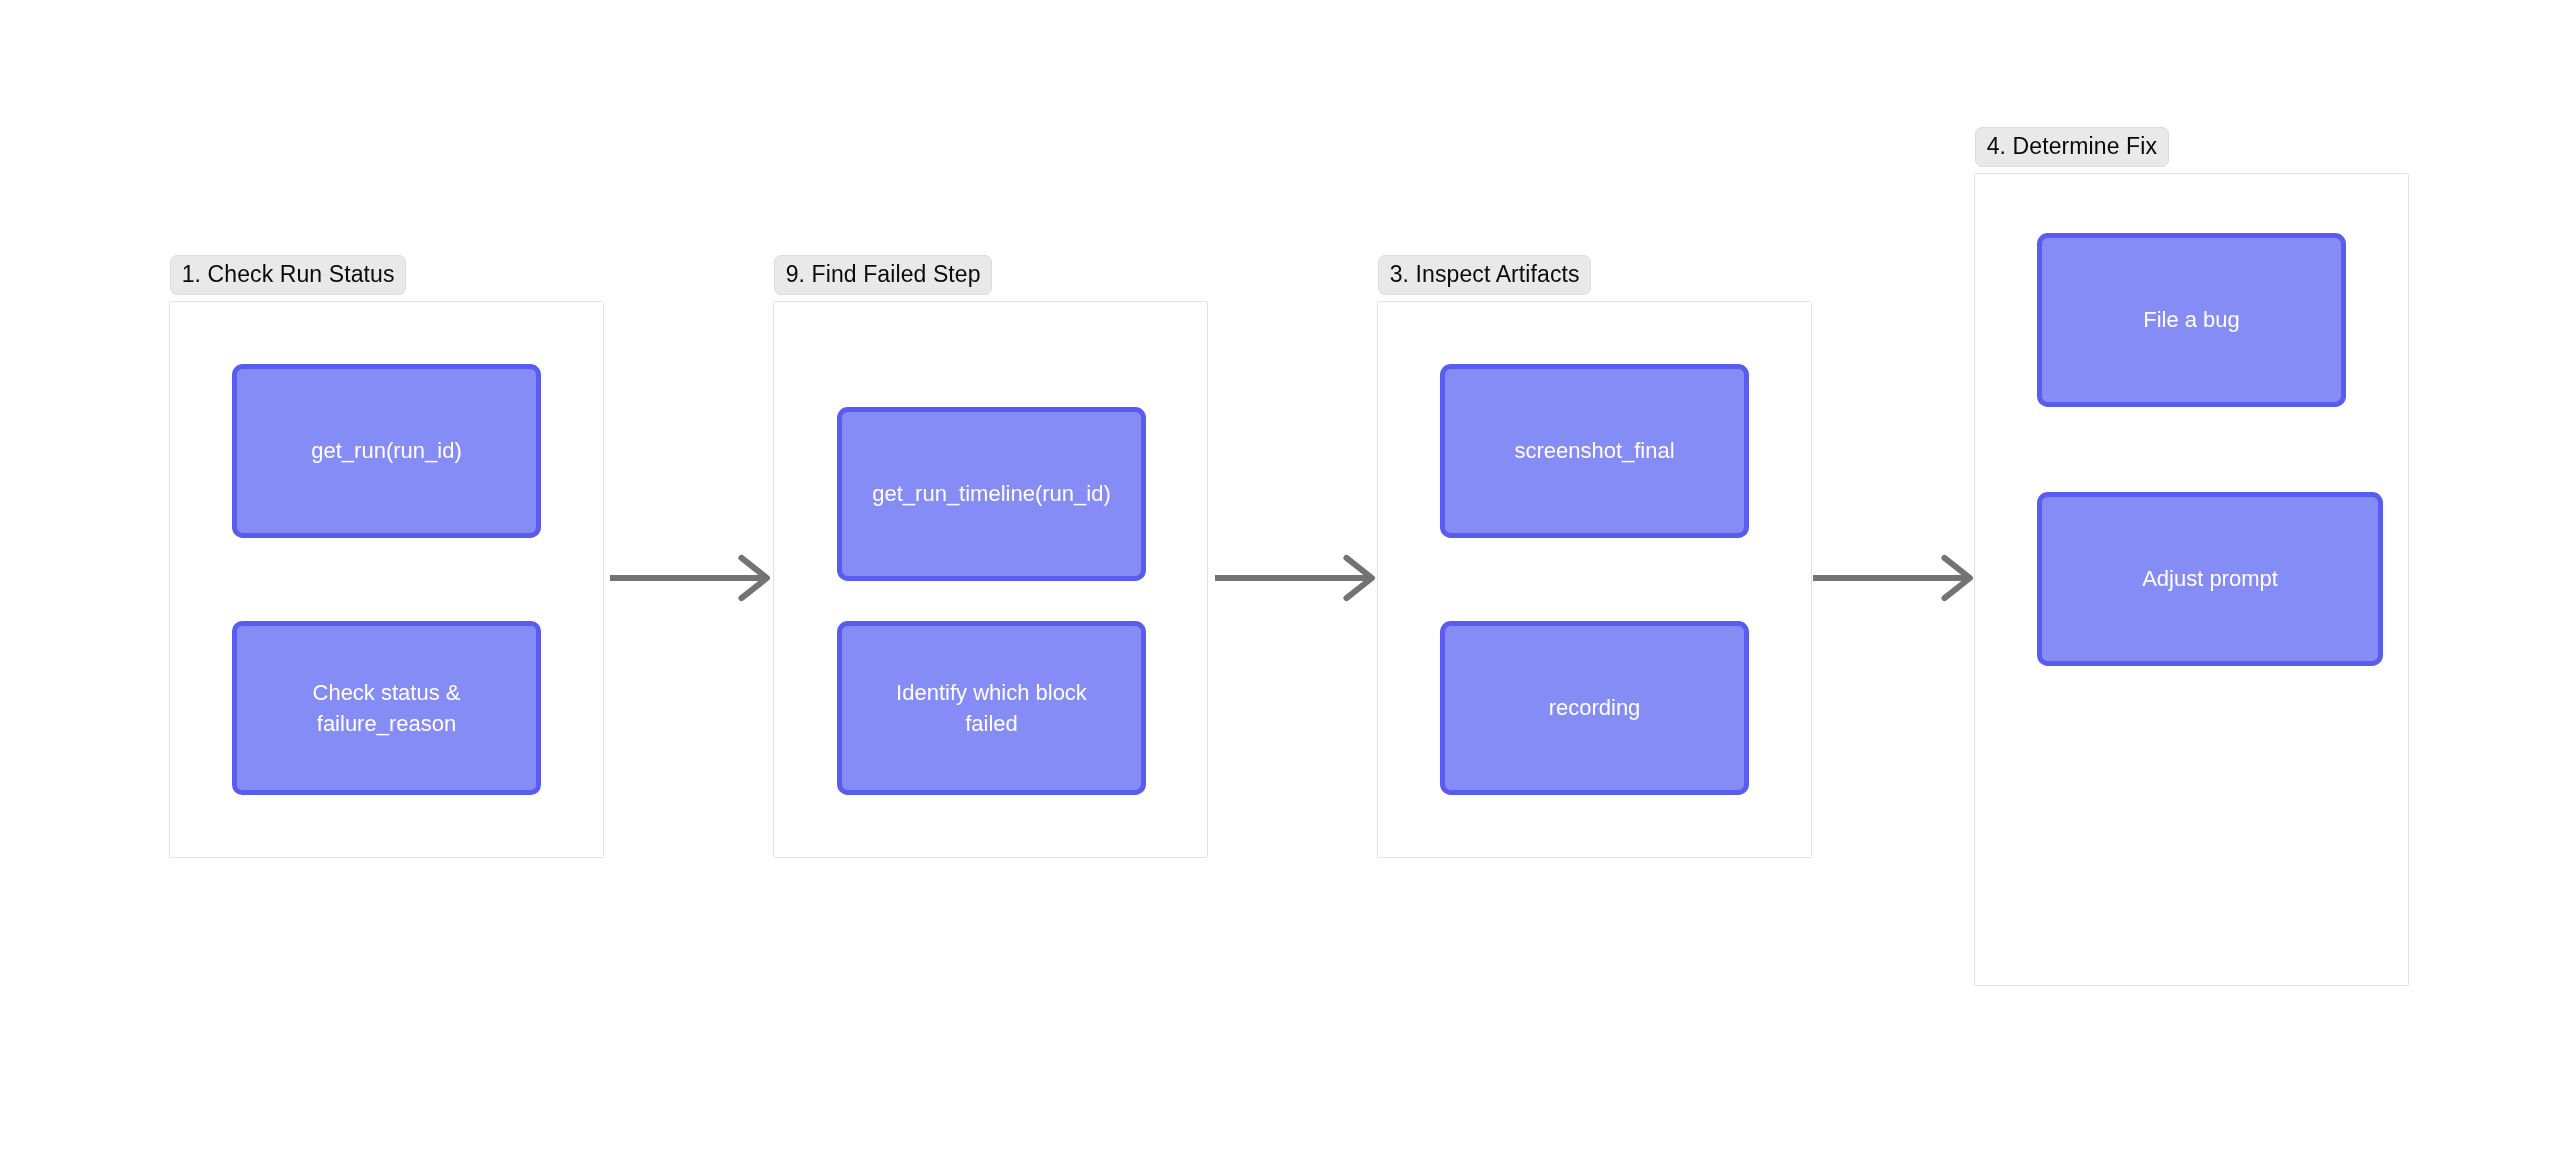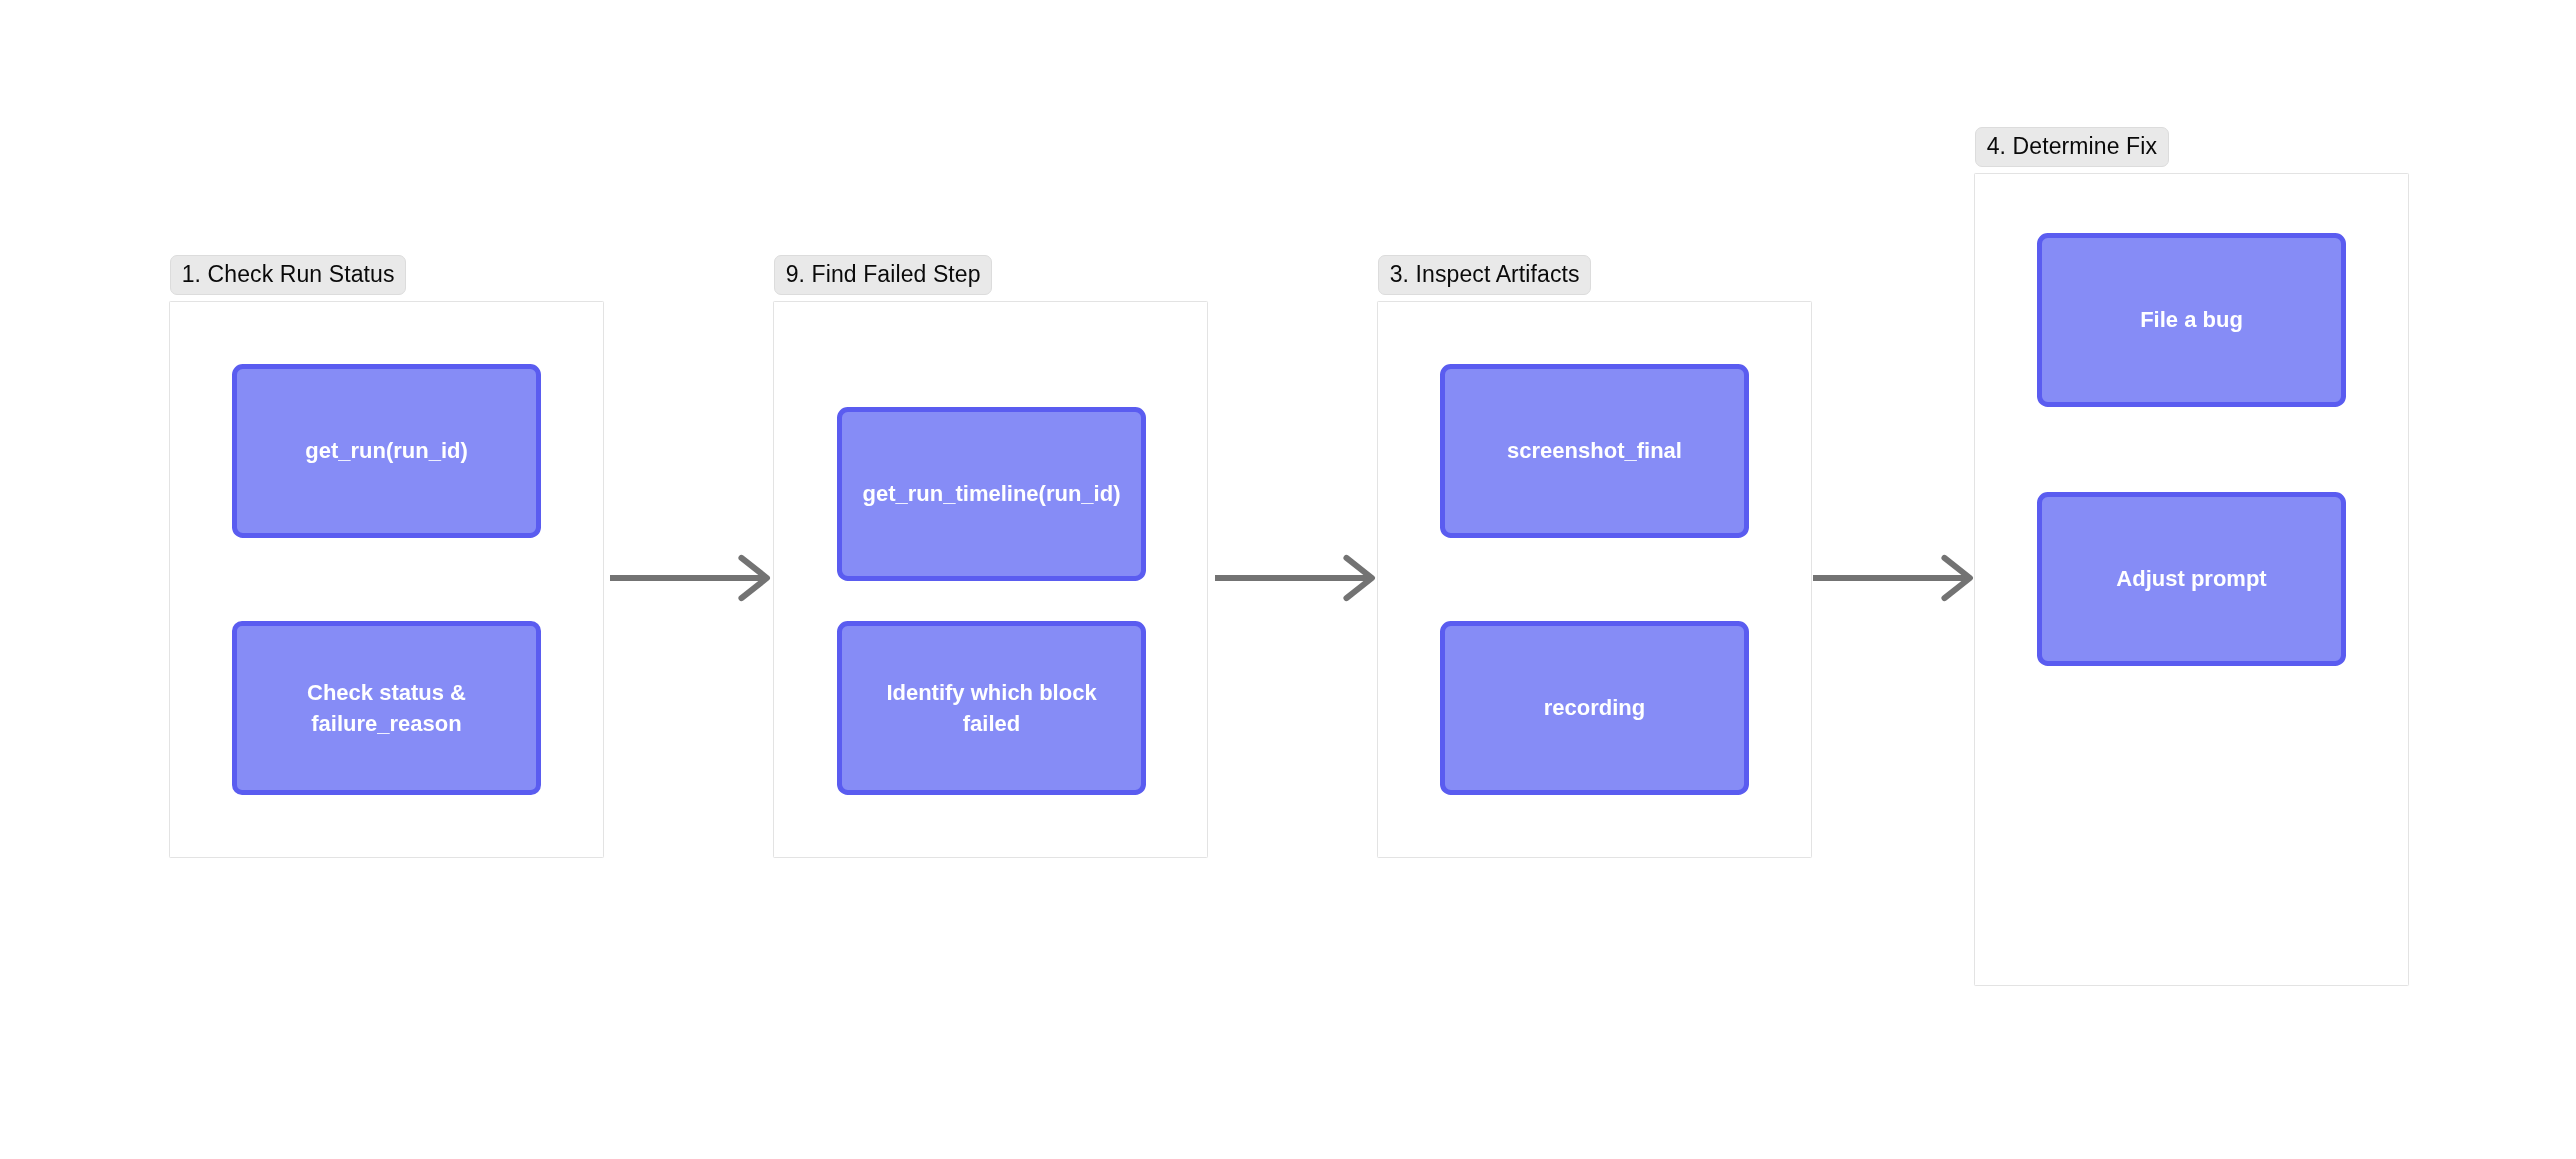--- a/index.html
+++ b/index.html
@@ -57,21 +57,20 @@
     box-sizing: border-box;
     display: flex;
     align-items: center;
     justify-content: center;
     text-align: center;
     color: #ffffff;
     font-size: 22px;
     line-height: 1.42;
     padding: 0 12px;
     white-space: pre-line;
-    font-weight: bold;
   }
 
   
   .arrow {
     position: absolute;
     overflow: visible;
   }
 </style>
 </head>
 <body>
@@ -114,17 +113,17 @@
   <svg class="arrow" style="left:1813px; top:551px; width:165px; height:54px;" viewBox="0 0 246 80">
     <line x1="0" y1="40" x2="228" y2="40" stroke="#737373" stroke-width="9" stroke-linecap="butt"></line>
     <polyline points="196,10 234,40 196,70" fill="none" stroke="#737373" stroke-width="9" stroke-linecap="round" stroke-linejoin="round"></polyline>
   </svg>
 
   <div class="cluster" style="left:1974px; top:173px; width:435px; height:813px;"></div>
   <div class="cluster-label" style="left:1975px; top:127px;">4. Determine Fix</div>
 
   <div class="node" style="left:2037px; top:233px; width:309px; height:174px;">File a bug</div>
 
-  <div class="node" style="left:2037px; top:492px; width:309px; height:174px;">Adjust prompt</div>
+  <div class="node" style="left:2037px; top:492px; width:346px; height:174px;">Adjust prompt</div>
 
 
 </div>
 
 
 </body></html>

